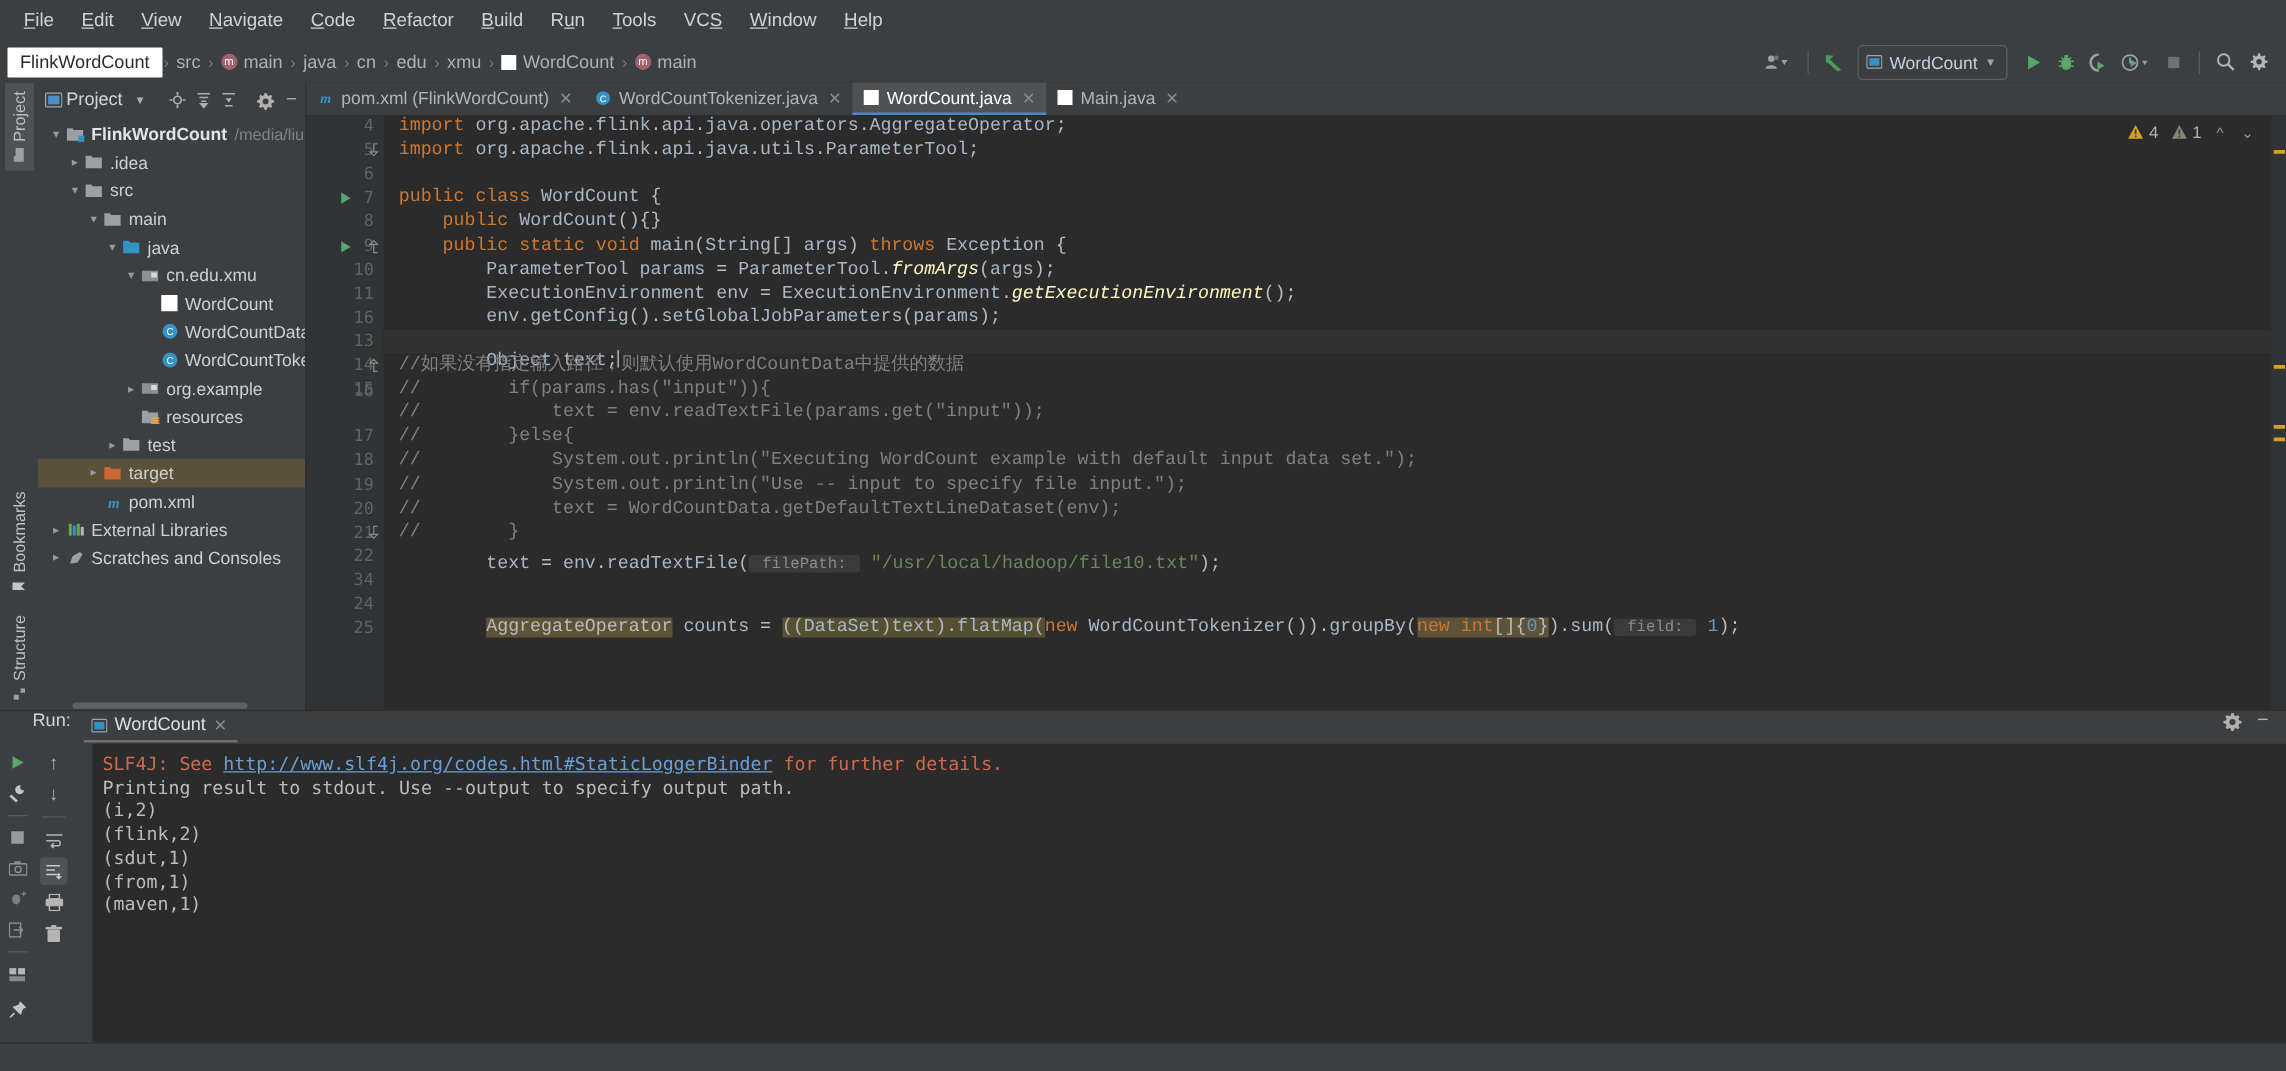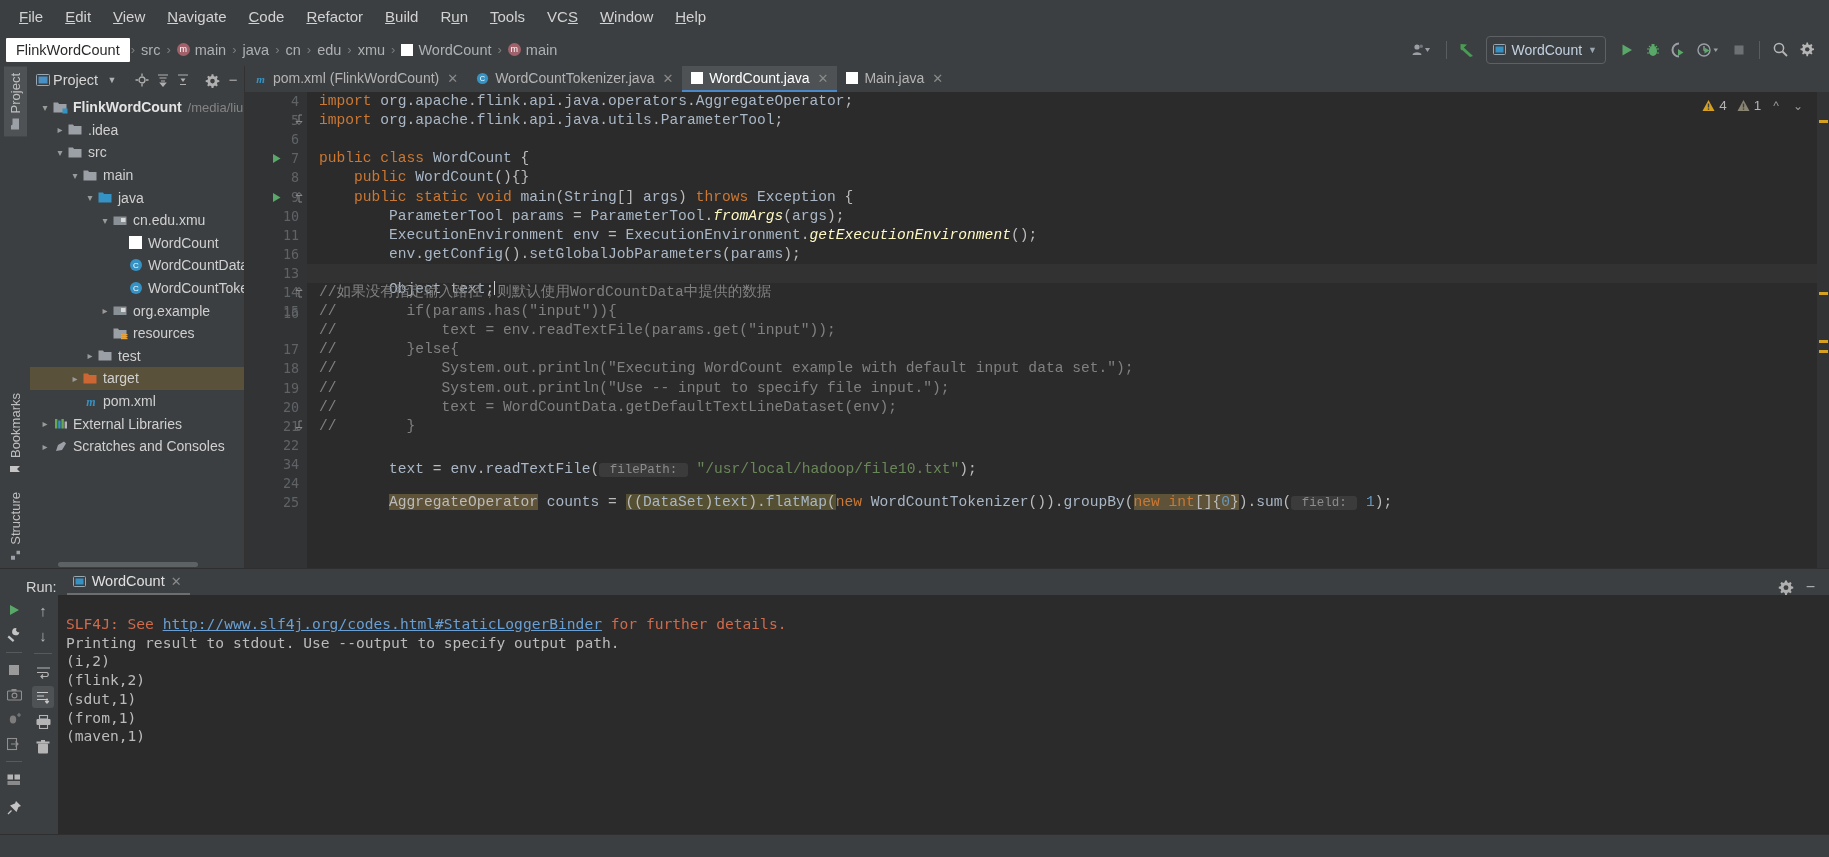--- a/index.html
+++ b/index.html
@@ -84,31 +84,31 @@
   .caret{display:inline-block;width:1px;height:14px;background:#d0d0d0;vertical-align:-2px;}
   .cmtmark{color:#808080;}
 
   .warnbox{position:absolute;top:6px;right:26px;display:flex;align-items:center;gap:4px;font-size:13.5px;color:#b3b3b3;z-index:6;}
   .wicon{width:13px;height:13px;display:inline-block;}
   .errstripe{position:absolute;right:0;top:0;width:12px;bottom:0;background:#313335;}
   .stripe-mark{position:absolute;right:1px;width:9px;height:3px;}
 
   
   .runpanel{height:265px;flex:0 0 auto;background:#3c3f41;display:flex;flex-direction:column;border-top:1px solid #2f2f2f;}
-  .run-header{height:26px;display:flex;align-items:flex-end;padding-left:26px;gap:10px;flex:0 0 auto;}
+  .run-header{height:26px;display:flex;align-items:flex-start;padding-left:26px;gap:10px;flex:0 0 auto;}
   .run-label{font-size:14.5px;color:#d4d4d4;}
   .run-tab{display:flex;align-items:center;gap:6px;font-size:14.5px;color:#e0e0e0;padding:3px 8px 4px 6px;border-bottom:2px solid #6e6e6e;}
   .run-tab .x{color:#8a8a8a;font-size:13px;}
   .run-header-right{margin-left:auto;display:flex;align-items:center;gap:12px;padding-right:14px;}
   .run-body{flex:1 1 auto;display:flex;min-height:0;}
   .runside{width:28px;flex:0 0 auto;background:#3c3f41;display:flex;flex-direction:column;align-items:center;padding-top:4px;gap:3px;}
   .runside2{width:30px;flex:0 0 auto;background:#3c3f41;display:flex;flex-direction:column;align-items:center;padding-top:4px;gap:3px;}
   .sideicon{width:22px;height:22px;display:flex;align-items:center;justify-content:center;cursor:default;border-radius:3px;}
   .sideicon.act{background:#4e5254;}
-  .console{flex:1 1 auto;background:#2b2b2b;overflow:hidden;padding:20px 0 0 8px;min-width:0;}
+  .console{flex:1 1 auto;background:#2b2b2b;overflow:hidden;padding:8px 0 0 8px;min-width:0;margin-left:16px;}
   .coline{font-family:"DejaVu Sans Mono","Liberation Mono",monospace;font-size:14.6px;line-height:18.7px;color:#bbbbbb;white-space:pre;}
   .co-err{color:#cf6a4c;}
   .co-link{color:#6a9fd4;text-decoration:underline;}
 
   
   .statusbar{height:22px;background:#3c3f41;flex:0 0 auto;display:flex;align-items:center;border-top:1px solid #2f2f2f;}
   svg{display:block;}
 </style>
 </head>
 <body>
@@ -582,21 +582,21 @@
               <div class="cl" style="position: absolute; top: 188px; left: 0px; right: 0px;">        <span class="id">Object</span> <span class="id">text</span>;<span class="caret"></span></div>
               <div class="cl" style="position: absolute; top: 191px; left: 0px; right: 0px;"><span class="cmtmark">//</span><span class="cmt">如果没有指定输入路径，则默认使用WordCountData中提供的数据</span></div>
               <div class="cl" style="position: absolute; top: 210.1px; left: 0px; right: 0px;"><span class="cmtmark">//</span><span class="cmt">        if(params.has("input")){</span></div>
               <div class="cl" style="position: absolute; top: 229.2px; left: 0px; right: 0px;"><span class="cmtmark">//</span><span class="cmt">            text = env.readTextFile(params.get("input"));</span></div>
               <div class="cl" style="position: absolute; top: 248.3px; left: 0px; right: 0px;"><span class="cmtmark">//</span><span class="cmt">        }else{</span></div>
               <div class="cl" style="position: absolute; top: 267.4px; left: 0px; right: 0px;"><span class="cmtmark">//</span><span class="cmt">            System.out.println("Executing WordCount example with default input data set.");</span></div>
               <div class="cl" style="position: absolute; top: 286.5px; left: 0px; right: 0px;"><span class="cmtmark">//</span><span class="cmt">            System.out.println("Use -- input to specify file input.");</span></div>
               <div class="cl" style="position: absolute; top: 305.6px; left: 0px; right: 0px;"><span class="cmtmark">//</span><span class="cmt">            text = WordCountData.getDefaultTextLineDataset(env);</span></div>
               <div class="cl" style="position: absolute; top: 324.7px; left: 0px; right: 0px;"><span class="cmtmark">//</span><span class="cmt">        }</span></div>
               <div class="cl" style="position: absolute; top: 343.8px; left: 0px; right: 0px;"></div>
-              <div class="cl" style="position: absolute; top: 368px; left: 0px; right: 0px;">        <span class="id">text</span> = <span class="id">env</span>.<span class="id">readTextFile</span>(<span class="hint">&nbsp;filePath:&nbsp;</span> <span class="str">"/usr/local/hadoop/file10.txt"</span>);</div>
+              <div class="cl" style="position: absolute; top: 350px; left: 0px; right: 0px;">        <span class="id">text</span> = <span class="id">env</span>.<span class="id">readTextFile</span>(<span class="hint">&nbsp;filePath:&nbsp;</span> <span class="str">"/usr/local/hadoop/file10.txt"</span>);</div>
               <div class="cl" style="position: absolute; top: 382px; left: 0px; right: 0px;"></div>
               <div class="cl" style="position: absolute; top: 401.1px; left: 0px; right: 0px;">        <span class="hl">AggregateOperator</span> <span class="id">counts</span> = <span class="hl2">((<span class="id">DataSet</span>)<span class="id">text</span>).<span class="id">flatMap</span>(</span><span class="kw">new</span> <span class="id">WordCountTokenizer</span>()).<span class="id">groupBy</span>(<span class="hl"><span class="kw">new</span> <span class="kw">int</span>[]{<span class="num">0</span>}</span>).<span class="id">sum</span>(<span class="hint">&nbsp;field:&nbsp;</span> <span class="num">1</span>);</div>
             </div>
         </div>
 
         <div class="warnbox">
           <span class="wicon">
             <svg width="13" height="13" viewBox="0 0 13 13">
                 <path d="M6.5 1 L12.5 12 L0.5 12 Z" fill="#d6a122"></path>
                 <rect x="5.8" y="4.5" width="1.4" height="4" fill="#3c3f41"></rect>

